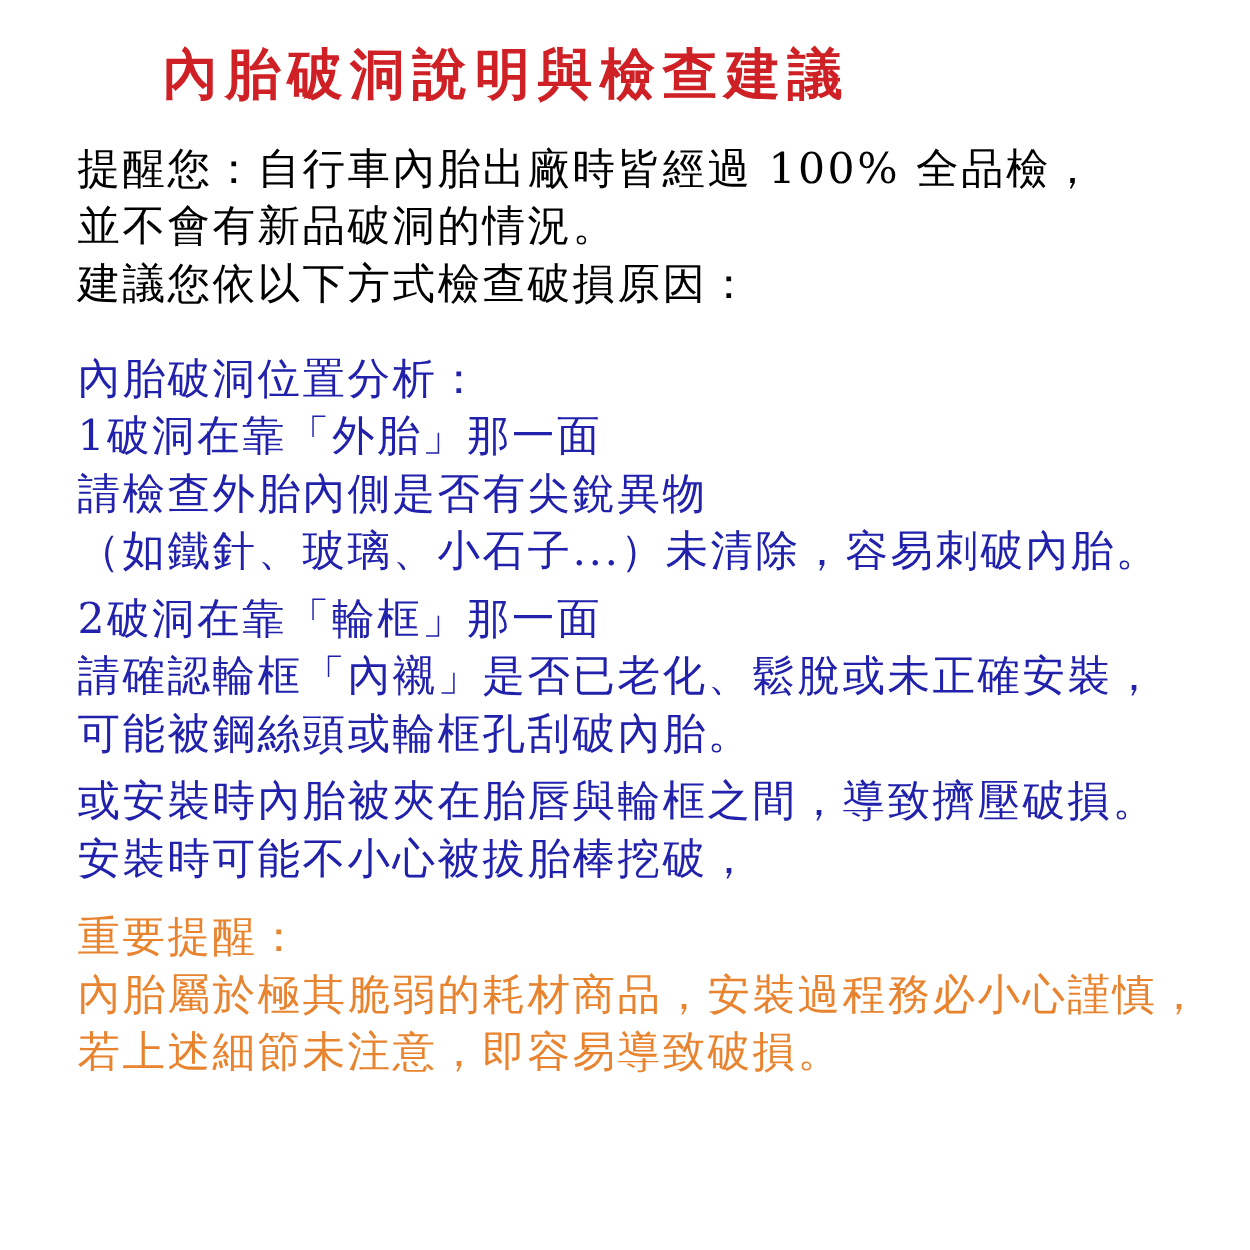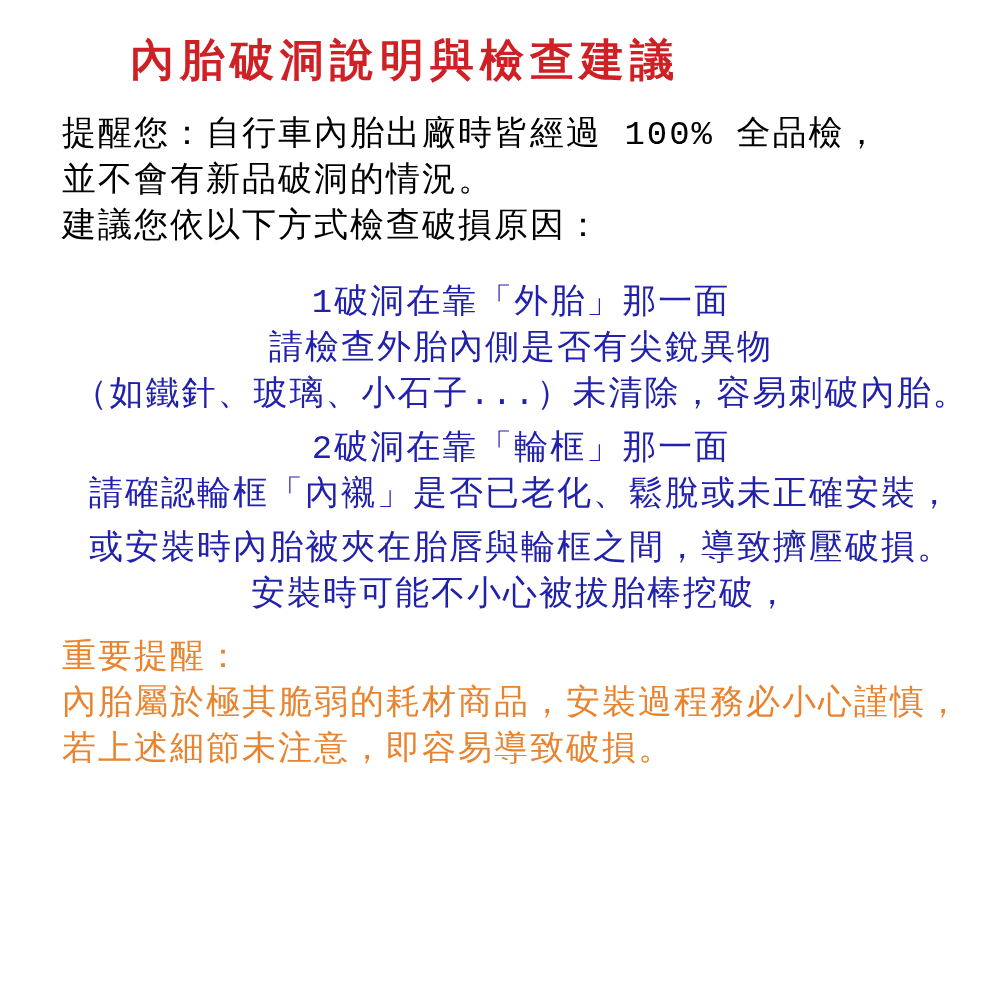--- a/index.html
+++ b/index.html
@@ -28,62 +28,63 @@
     letter-spacing: 6px;
     color: #ce2025;
     line-height: 60px;
     white-space: nowrap;
   }
   .content {
     padding-left: 62px;
     padding-right: 20px;
     font-size: 34px;
     letter-spacing: 2px;
-    font-family: Liberation Mono, monospace;
   }
   .content p {
     margin: 0;
     line-height: 46px;
     white-space: nowrap;
   }
   .intro { margin-top: 22px; }
   .intro p { color: #000000; }
   .analysis { margin-top: 30px; }
   .analysis p { color: #2121ac; }
-  .analysis .item { margin-top: 8px; text-align: center; }
+  .analysis .item { margin-top: 8px; }
   .analysis .item:first-of-type { margin-top: 0; }
   .warning { margin-top: 17px; }
   .warning p { color: #e8842f; }
 </style>
 </head>
 <body>
 
 <div class="page">
 
   <h1 class="title">內胎破洞說明與檢查建議</h1>
 
   <div class="content">
 
     <div class="intro">
       <p>提醒您：自行車內胎出廠時皆經過 100% 全品檢，</p>
       <p>並不會有新品破洞的情況。</p>
       <p>建議您依以下方式檢查破損原因：</p>
     </div>
 
     <div class="analysis">
+      <p>內胎破洞位置分析：</p>
 
       <div class="item">
         <p>1破洞在靠「外胎」那一面</p>
         <p>請檢查外胎內側是否有尖銳異物</p>
         <p>（如鐵針、玻璃、小石子...）未清除，容易刺破內胎。</p>
       </div>
 
       <div class="item">
         <p>2破洞在靠「輪框」那一面</p>
         <p>請確認輪框「內襯」是否已老化、鬆脫或未正確安裝，</p>
+        <p>可能被鋼絲頭或輪框孔刮破內胎。</p>
       </div>
 
       <div class="item">
         <p>或安裝時內胎被夾在胎唇與輪框之間，導致擠壓破損。</p>
         <p>安裝時可能不小心被拔胎棒挖破，</p>
       </div>
     </div>
 
     <div class="warning">
       <p>重要提醒：</p>

